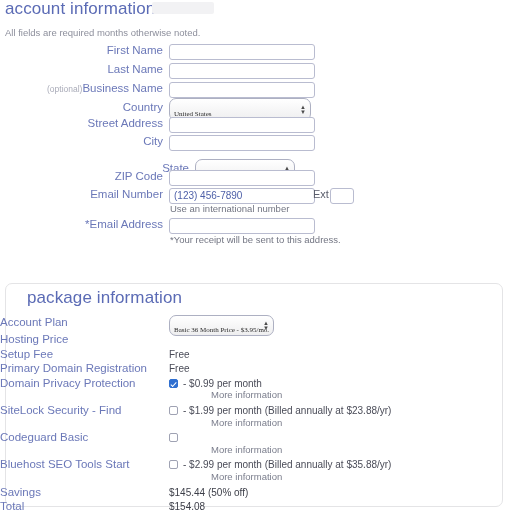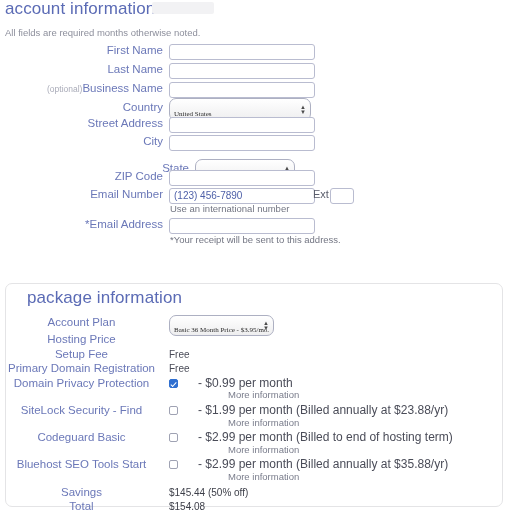--- a/index.html
+++ b/index.html
@@ -154,39 +154,39 @@
     position: absolute;
     left: 27px;
     top: 288px;
   }
 
   .pkg-row { position: absolute; left: 0; width: 512px; height: 15px; }
   .pkg-lbl {
     position: absolute;
     left: 0;
     width: 163px;
-    text-align: center;
+    text-align: left;
     font-size: 11.5px;
     color: #6b78b8;
     white-space: nowrap;
     line-height: 15px;
   }
   .pkg-val {
     position: absolute;
     left: 169px;
     font-size: 10px;
     color: #4a4c58;
     line-height: 15px;
     white-space: nowrap;
   }
   .pkg-val.strong { color: #3c3e48; }
 
   .more-info {
     position: absolute;
-    left: 184px;
+    left: 167px;
     font-size: 9.5px;
     color: #7a7d8c;
     text-decoration: none;
     cursor: pointer;
     padding-left: 44px;
   }
 
   .cb {
     position: absolute;
     left: 169px;
@@ -208,22 +208,22 @@
     left: 2.4px;
     top: 0.6px;
     width: 2.4px;
     height: 5px;
     border: solid #ffffff;
     border-width: 0 1.4px 1.4px 0;
     transform: rotate(42deg);
   }
   .cb-text {
     position: absolute;
-    left: 198px;
-    font-size: 12px;
+    left: 183px;
+    font-size: 10px;
     color: #4a4c58;
     line-height: 15px;
     white-space: nowrap;
   }
 </style>
 </head>
 <body>
 
 <h1 class="section-heading" id="account-heading">account information</h1>
 <div class="heading-smudge"></div>
@@ -355,21 +355,20 @@
 <div class="pkg-row" style="top:403px;">
   <div class="pkg-lbl">SiteLock Security - Find</div>
   <div class="cb"></div>
   <div class="cb-text">- $1.99 per month (Billed annually at $23.88/yr)</div>
 </div>
 <a class="more-info" style="top:417px;">More information</a>
 
 <div class="pkg-row" style="top:430px;">
   <div class="pkg-lbl">Codeguard Basic</div>
   <div class="cb"></div>
-  <div class="cb-text">- $2.99 per month (Billed to end of hosting term)</div>
 </div>
 <a class="more-info" style="top:444px;">More information</a>
 
 <div class="pkg-row" style="top:457px;">
   <div class="pkg-lbl">Bluehost SEO Tools Start</div>
   <div class="cb"></div>
   <div class="cb-text">- $2.99 per month (Billed annually at $35.88/yr)</div>
 </div>
 <a class="more-info" style="top:471px;">More information</a>
 

